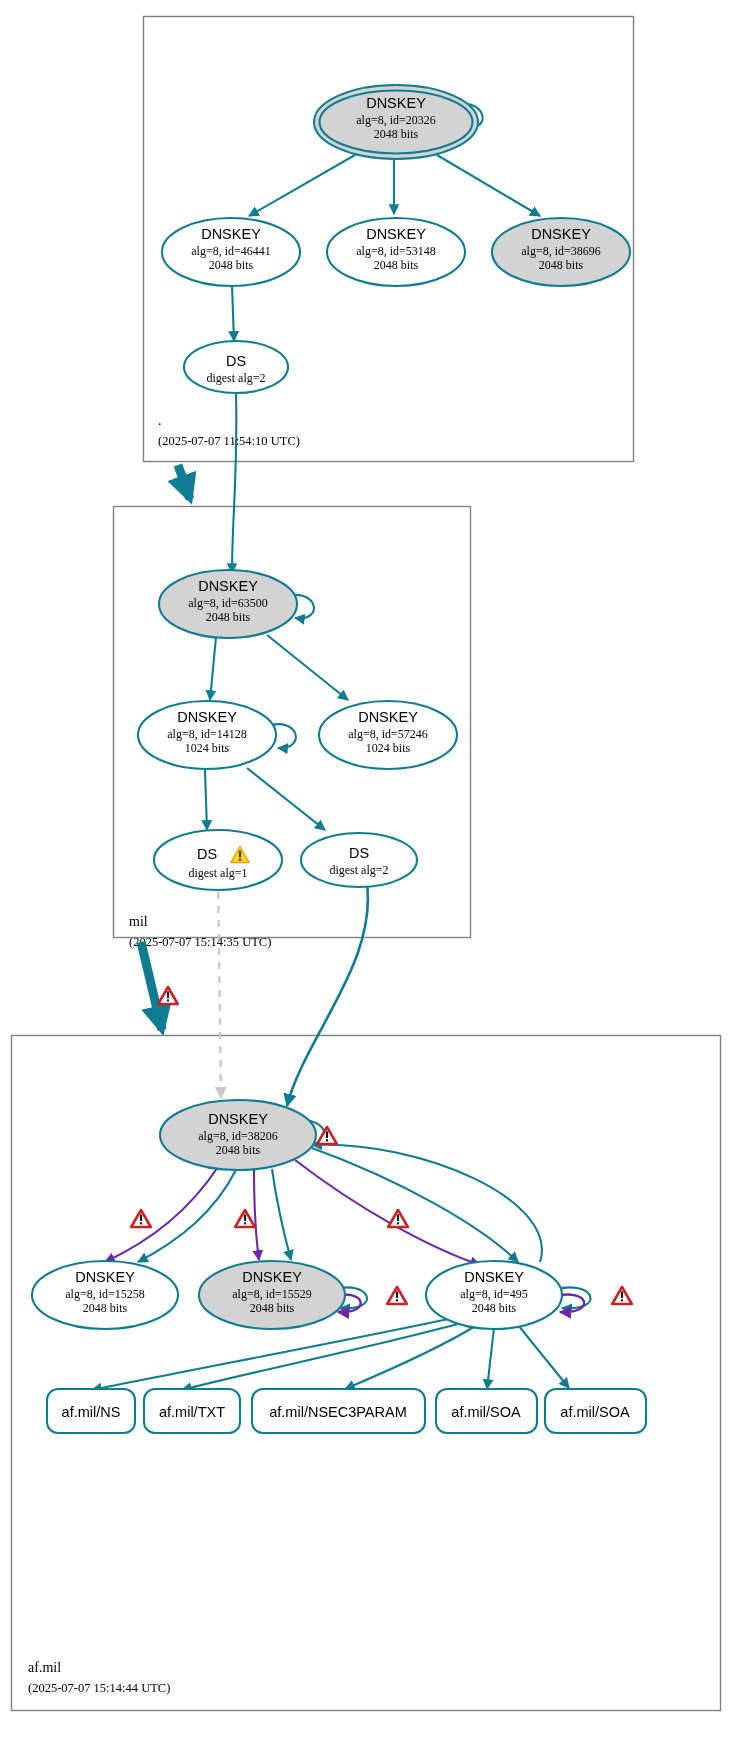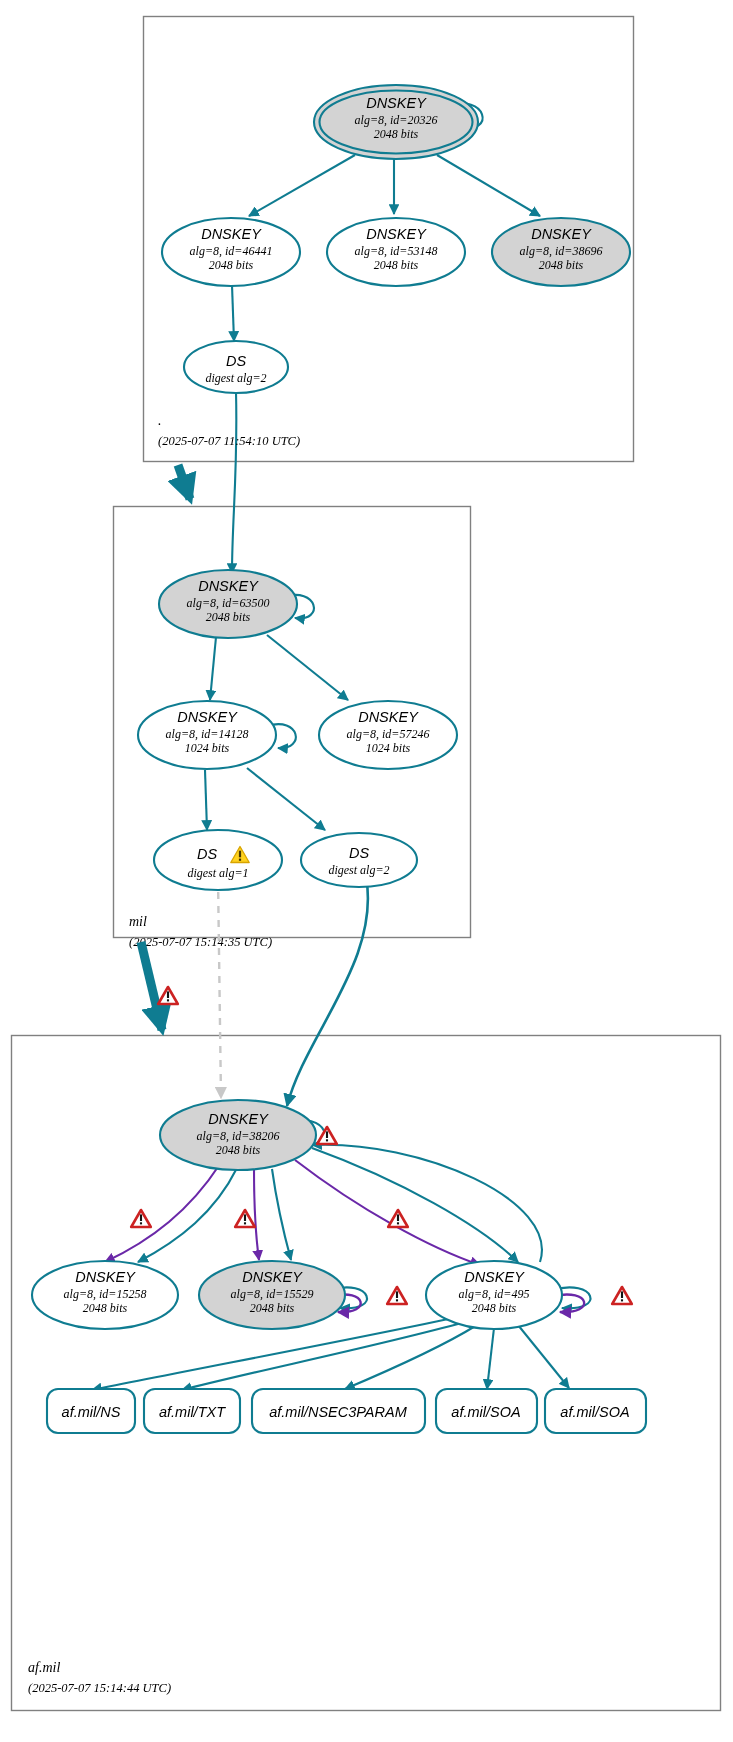--- a/index.html
+++ b/index.html
@@ -1,18 +1,18 @@
 <!DOCTYPE html>
 <html><head>
 <meta charset="utf-8">
 <style>
   html,body{margin:0;padding:0;background:#ffffff;}
   body{width:733px;height:1742px;overflow:hidden;
        font-family:"Liberation Sans",sans-serif;}
-  #canvas{position:relative;width:733px;height:1376px;font-style:italic;}
+  #canvas{position:relative;width:733px;height:1376px;}
   svg{display:block;}
   text{font-family:"Liberation Sans",sans-serif;fill:#000000;}
   .t-title{font-family:"Liberation Sans",sans-serif;font-size:14.5px;}
   .t-sub{font-family:"Liberation Serif",serif;font-size:12px;}
   .t-zone{font-family:"Liberation Serif",serif;font-size:14px;}
   .t-stamp{font-family:"Liberation Serif",serif;font-size:12.5px;}
   .t-rr{font-family:"Liberation Sans",sans-serif;font-size:14.5px;}
 </style>
 </head>
 <body>

